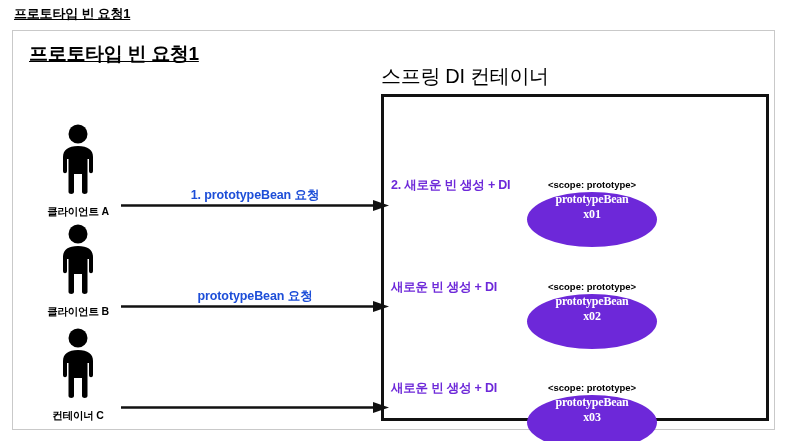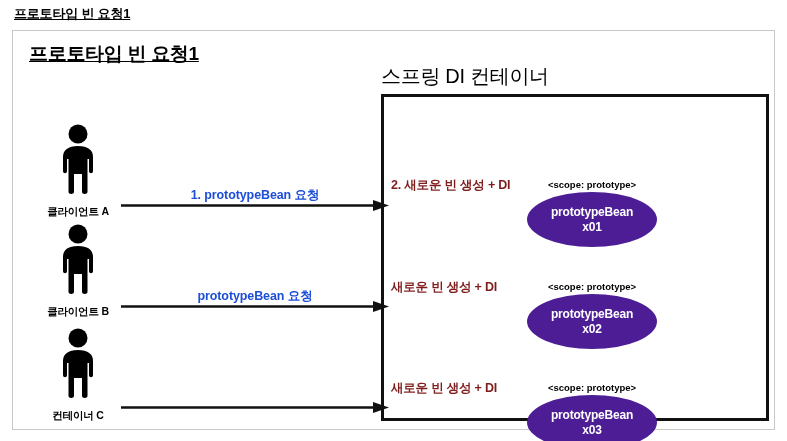--- a/index.html
+++ b/index.html
@@ -133,21 +133,21 @@
   }
 
   
   .bean-caption {
     position: absolute;
     left: 378px;
     width: 150px;
     text-align: left;
     font-size: 12.5px;
     font-weight: bold;
-    color: #7f1d1d;
+    color: #6d28d9;
     letter-spacing: -0.2px;
     white-space: nowrap;
   }
   .cap-1 { top: 146px; }
   .cap-2 { top: 248px; }
   .cap-3 { top: 349px; }
 
   
   .bean-group {
     position: absolute;
@@ -166,26 +166,26 @@
     font-weight: bold;
     color: #000000;
     margin-bottom: 2px;
     white-space: nowrap;
   }
   .bean-ellipse {
     position: relative;
     width: 130px;
     height: 55px;
     border-radius: 50%;
-    background: #4c1d95;
+    background: #6d28d9;
     display: flex;
     flex-direction: column;
     align-items: center;
-    justify-content: center;
     box-sizing: border-box;
+    font-family: Liberation Serif, serif;
   }
   .bean-name,
   .bean-id {
     display: block;
     color: #ffffff;
     font-size: 12px;
     font-weight: bold;
     line-height: 15px;
     letter-spacing: -0.2px;
     white-space: nowrap;

